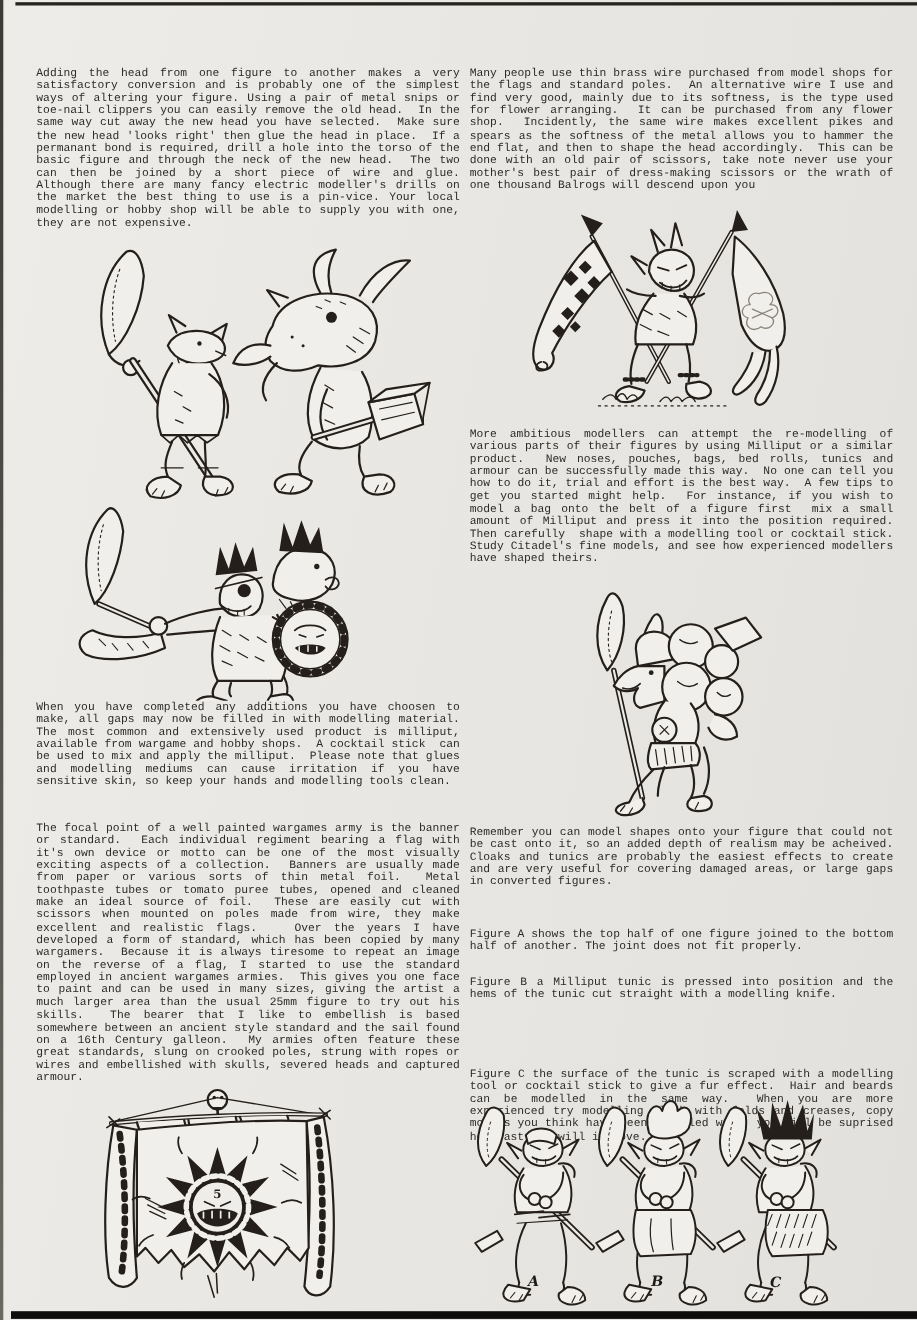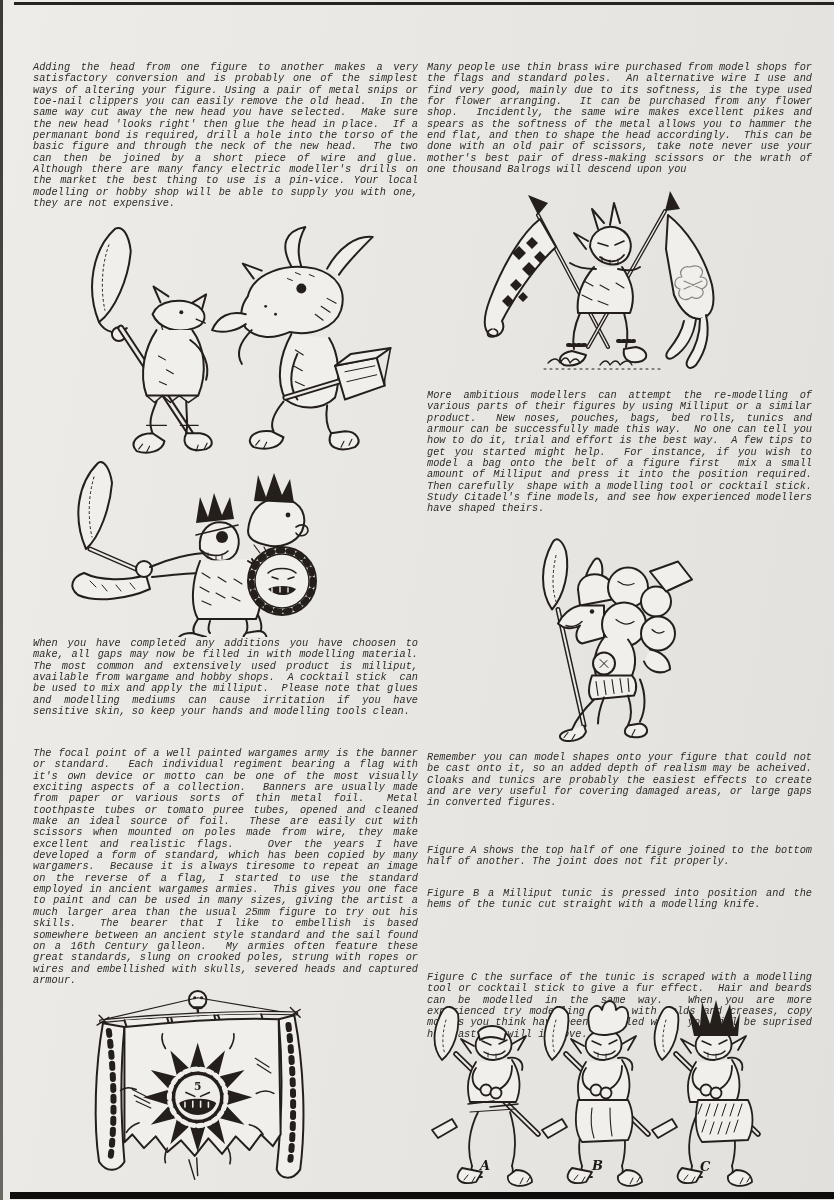--- a/index.html
+++ b/index.html
@@ -16,21 +16,20 @@
   .edge-left{top:0;left:0;width:3px;height:100%;background:linear-gradient(#3c3a35,#6b6862);}
   .edge-bottom{bottom:1px;left:10px;right:0;height:7px;background:#0e0d0b;}
   .para{
     position:absolute;
     width:385px;
     font-size:10.3px;
     line-height:11.35px;
     text-align:justify;
     white-space:pre-wrap;
     letter-spacing:0px;
-    font-style:italic;
   }
   .col-l{left:33px;}
   .col-r{left:427px;}
   .illus{position:absolute;}
   .illus svg{display:block;width:100%;height:100%;}
   .fig-label{
     position:absolute;
     font-family:"DejaVu Serif",serif;
     font-style:italic;font-weight:bold;
     font-size:13px;color:#1c1a17;

